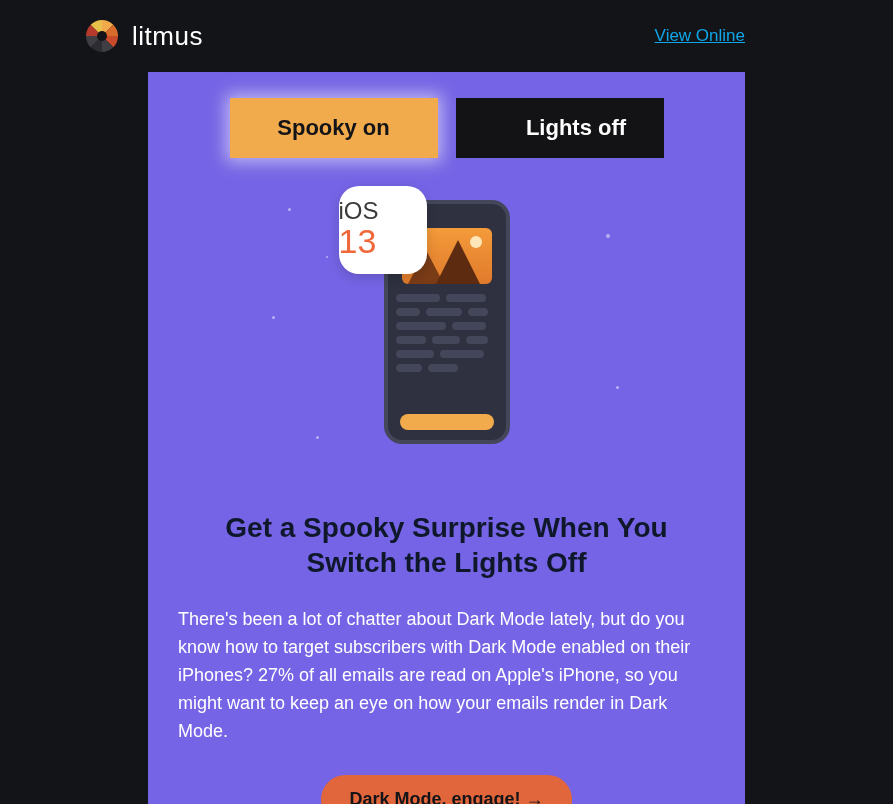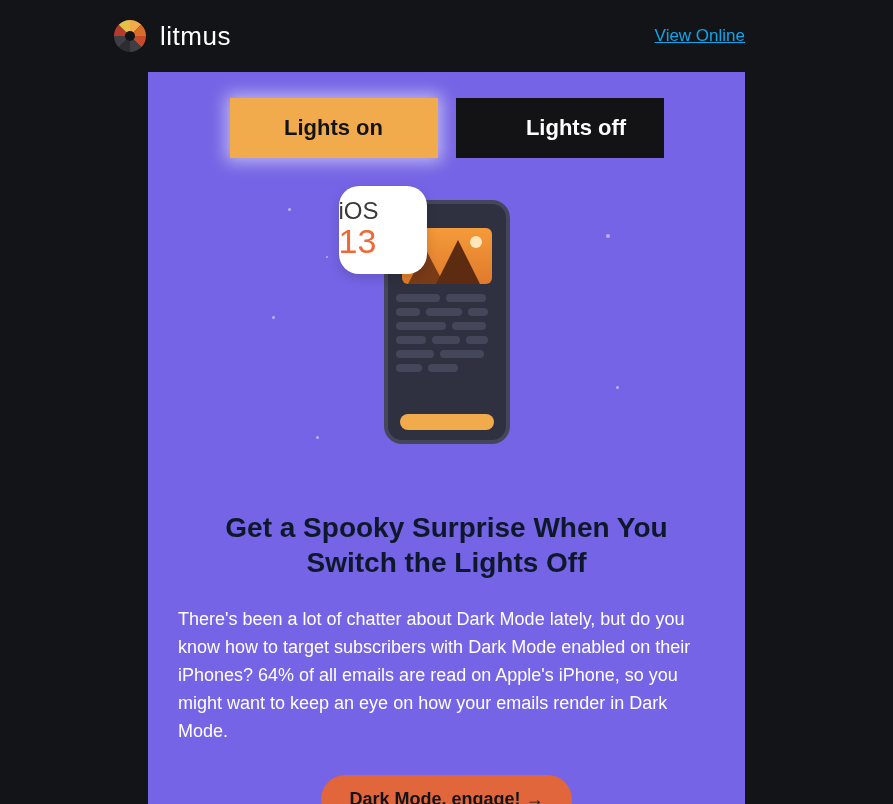--- a/index.html
+++ b/index.html
@@ -7,21 +7,21 @@
       background: #131417;
       font-family: -apple-system, BlinkMacSystemFont, "Segoe UI", Helvetica, Arial, sans-serif;
       width: 893px;
       height: 804px;
       overflow: hidden;
     }
     .header {
       display: flex;
       justify-content: space-between;
       align-items: center;
-      padding: 18px 148px 0 112px;
+      padding: 18px 148px 0 84px;
     }
     .logo-wrap { display: flex; align-items: center; gap: 12px; }
     .logo-icon { width: 36px; height: 36px; }
     .logo-text { color: #fff; font-size: 26px; font-weight: 500; letter-spacing: 0.5px; }
     .view-online { color: #0ea5e9; text-decoration: underline; font-size: 17px; cursor: pointer; }
     .card {
       background: #7564E5;
       margin: 18px auto 0 auto;
       width: 597px;
       padding: 26px 28px 38px 28px;
@@ -121,21 +121,21 @@
         <circle r="5" fill="#131417"></circle>
       </g>
     </svg>
     <span class="logo-text">litmus</span>
   </div>
   <a class="view-online">View Online</a>
 </div>
 
 <div class="card">
   <div class="toggle-row">
-    <button class="toggle-btn toggle-on">Lights on</button>
+    <button class="toggle-btn toggle-on">Spooky on</button>
     <button class="toggle-btn toggle-off">Lights off</button>
   </div>
 
   <div class="illus-wrap">
     <div class="dot" style="top:22px;left:112px;width:3px;height:3px;"></div>
     <div class="dot" style="top:48px;left:430px;width:4px;height:4px;"></div>
     <div class="dot" style="top:130px;left:96px;width:3px;height:3px;"></div>
     <div class="dot" style="top:200px;left:440px;width:3px;height:3px;"></div>
     <div class="dot" style="top:70px;left:150px;width:2px;height:2px;"></div>
     <div class="dot" style="top:250px;left:140px;width:3px;height:3px;"></div>
@@ -180,15 +180,15 @@
       </div>
     </div>
 
     <div class="badge">
       <span class="badge-ios">iOS</span>
       <span class="badge-13">13</span>
     </div>
   </div>
 
   <h1 class="heading">Get a Spooky Surprise When You Switch the Lights Off</h1>
-  <p class="body-text">There's been a lot of chatter about Dark Mode lately, but do you know how to target subscribers with Dark Mode enabled on their iPhones? 64% of all emails are read on Apple's iPhone, so you might want to keep an eye on how your emails render in Dark Mode.</p>
+  <p class="body-text">There's been a lot of chatter about Dark Mode lately, but do you know how to target subscribers with Dark Mode enabled on their iPhones? 27% of all emails are read on Apple's iPhone, so you might want to keep an eye on how your emails render in Dark Mode.</p>
   <button class="cta-btn">Dark Mode, engage! →</button>
 </div>
 
 </body></html>

